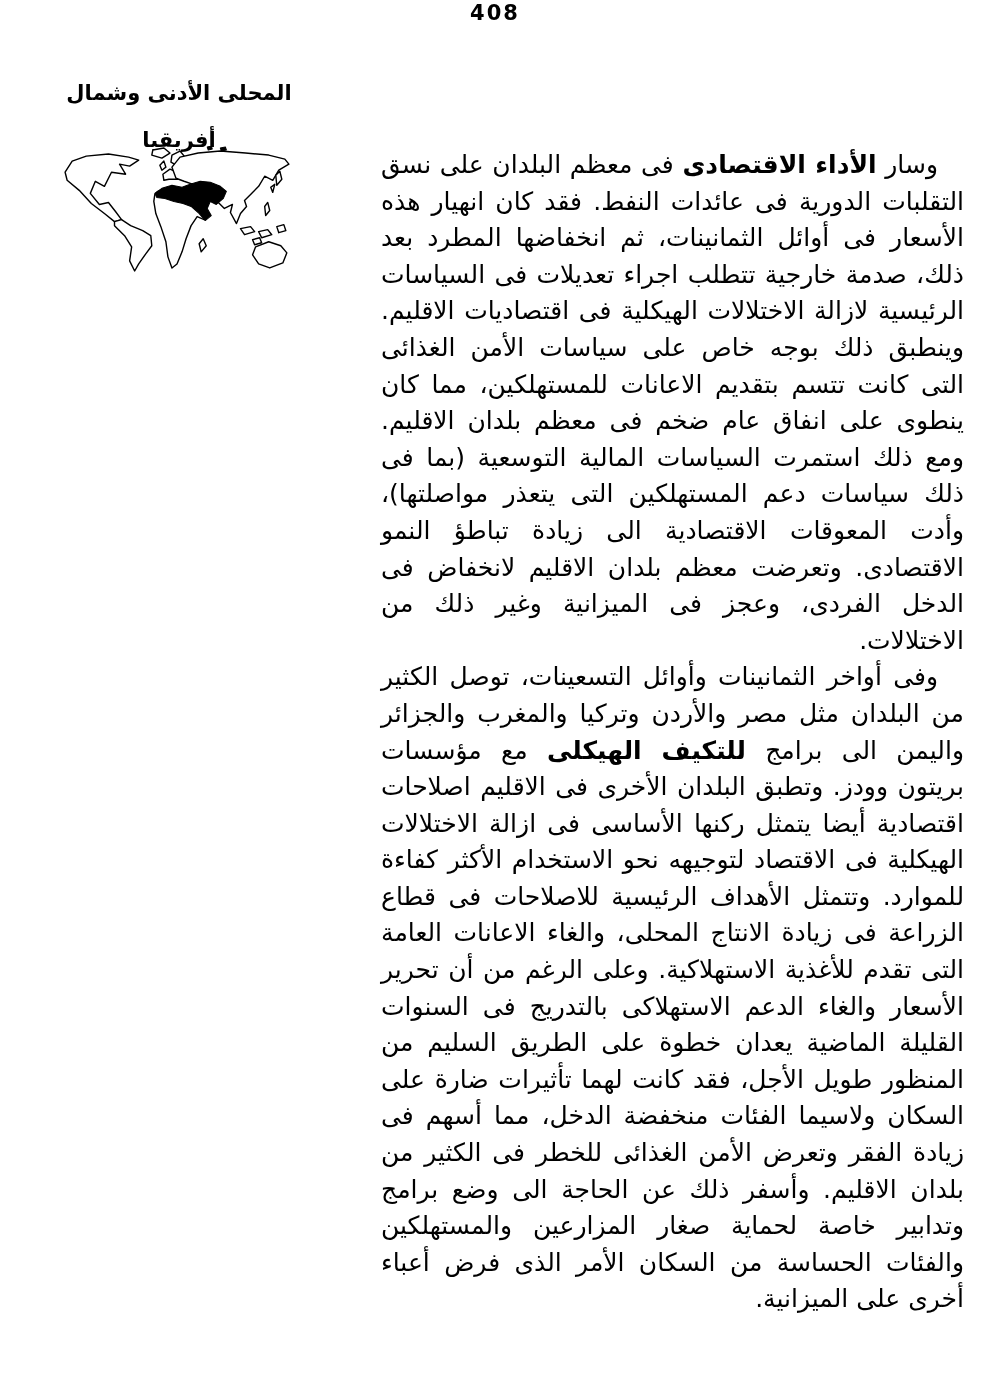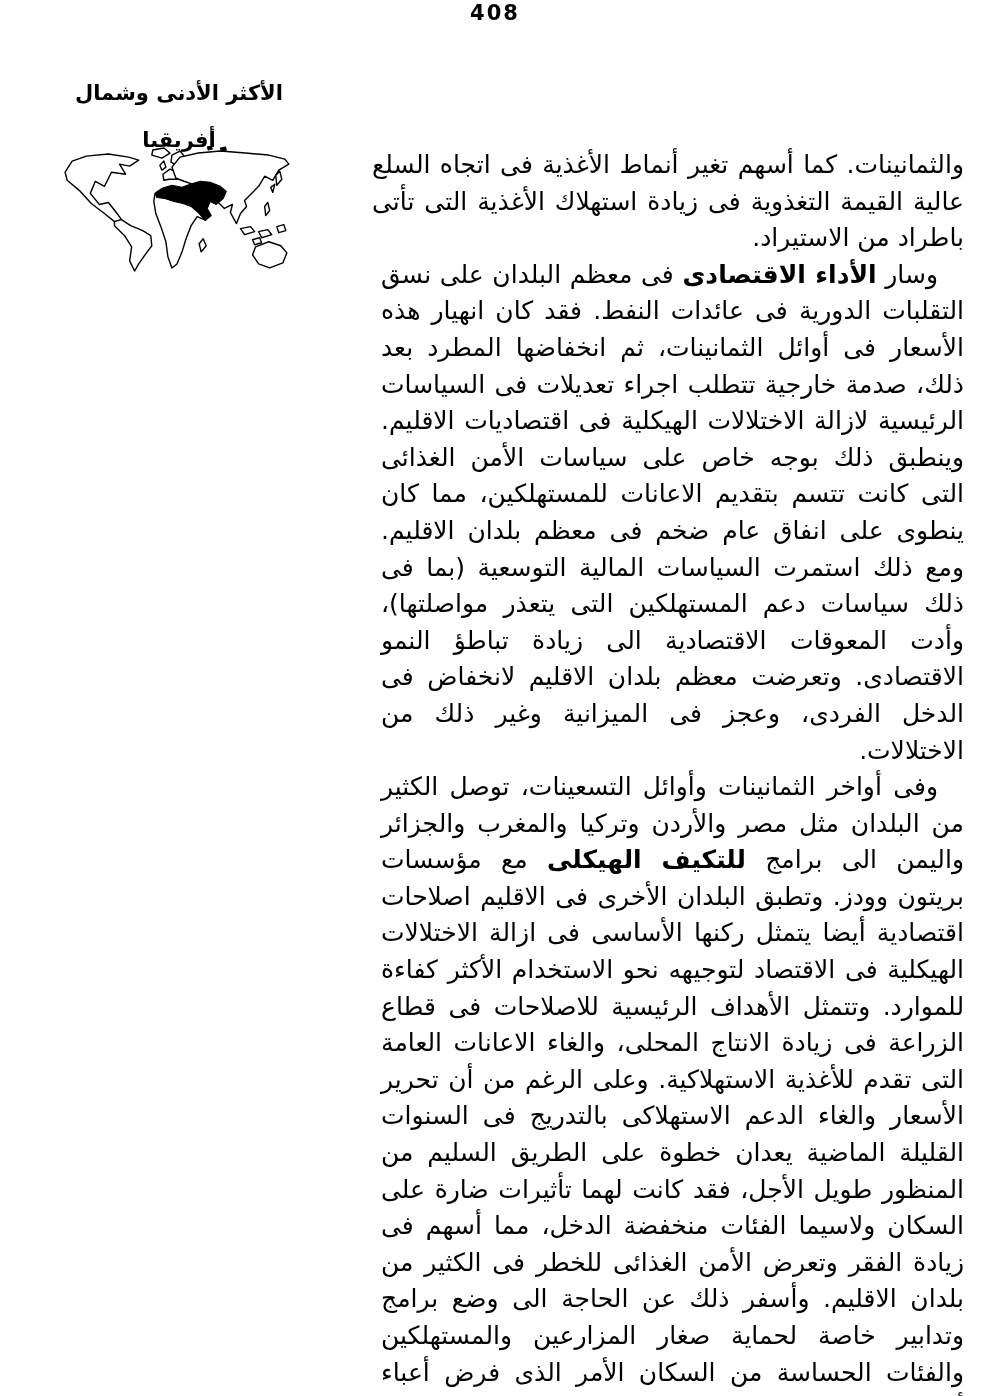--- a/index.html
+++ b/index.html
@@ -53,21 +53,21 @@
   .bold { font-weight: bold; }
   .outline { fill: #ffffff; stroke: #000000; stroke-width: 1.4; stroke-linejoin: round; }
   .landfill { fill: #000000; stroke: #000000; stroke-width: 1; stroke-linejoin: round; }
 </style>
 </head>
 <body>
 
 <div class="page-number">408</div>
 
 <div class="region-header">
-  <div>الأكثر الأدنى وشمال</div>
+  <div>المحلى الأدنى وشمال</div>
   <div>أفريقيا</div>
 </div>
 
 <div class="map-wrap">
   <svg viewBox="0 0 238 126" width="240" height="127" aria-hidden="true">
 
     <path class="outline" d="M7,26 L14,15 L28,10 L50,8 L70,11 L80,14 L71,20 L61,18 L67,28 L53,26 L46,40 L37,35 L32,47 L41,58 L50,56 L57,65 L63,73 L56,75 L46,67 L33,57 L21,44 L9,34 Z"></path>
 
     <path class="outline" d="M56,75 L63,73 L72,79 L84,84 L92,89 L93,99 L87,107 L80,117 L76,124 L71,114 L73,100 L66,89 L56,79 Z"></path>
 
@@ -93,16 +93,15 @@
 
     <path class="outline" d="M196,100 L209,95 L221,99 L227,106 L223,116 L210,121 L199,117 L193,108 Z"></path>
 
     <path class="landfill" d="M148,1 L152,0 L153,3 L149,4 Z M161,2 L166,1 L167,4 L162,5 Z"></path>
 
     <path class="landfill" d="M96,47 L103,42 L113,39 L123,41 L131,38 L141,35 L151,36 L161,40 L167,45 L164,52 L157,58 L151,55 L148,62 L152,69 L146,74 L139,66 L132,60 L124,57 L115,55 L106,52 L98,51 Z"></path>
   </svg>
 </div>
 
 <div class="body-text">
-    <p class=""><span>والثمانينات. كما أسهم تغير أنماط الأغذية فى اتجاه السلع عالية القيمة التغذوية فى زيادة استهلاك الأغذية التى تأتى باطراد من الاستيراد.</span></p>
     <p class="indent"><span>وسار </span><span class="bold">الأداء الاقتصادى</span><span> فى معظم البلدان على نسق التقلبات الدورية فى عائدات النفط. فقد كان انهيار هذه الأسعار فى أوائل الثمانينات، ثم انخفاضها المطرد بعد ذلك، صدمة خارجية تتطلب اجراء تعديلات فى السياسات الرئيسية لازالة الاختلالات الهيكلية فى اقتصاديات الاقليم. وينطبق ذلك بوجه خاص على سياسات الأمن الغذائى التى كانت تتسم بتقديم الاعانات للمستهلكين، مما كان ينطوى على انفاق عام ضخم فى معظم بلدان الاقليم. ومع ذلك استمرت السياسات المالية التوسعية (بما فى ذلك سياسات دعم المستهلكين التى يتعذر مواصلتها)، وأدت المعوقات الاقتصادية الى زيادة تباطؤ النمو الاقتصادى. وتعرضت معظم بلدان الاقليم لانخفاض فى الدخل الفردى، وعجز فى الميزانية وغير ذلك من الاختلالات.</span></p>
     <p class="indent"><span>وفى أواخر الثمانينات وأوائل التسعينات، توصل الكثير من البلدان مثل مصر والأردن وتركيا والمغرب والجزائر واليمن الى برامج </span><span class="bold">للتكيف الهيكلى</span><span> مع مؤسسات بريتون وودز. وتطبق البلدان الأخرى فى الاقليم اصلاحات اقتصادية أيضا يتمثل ركنها الأساسى فى ازالة الاختلالات الهيكلية فى الاقتصاد لتوجيهه نحو الاستخدام الأكثر كفاءة للموارد. وتتمثل الأهداف الرئيسية للاصلاحات فى قطاع الزراعة فى زيادة الانتاج المحلى، والغاء الاعانات العامة التى تقدم للأغذية الاستهلاكية. وعلى الرغم من أن تحرير الأسعار والغاء الدعم الاستهلاكى بالتدريج فى السنوات القليلة الماضية يعدان خطوة على الطريق السليم من المنظور طويل الأجل، فقد كانت لهما تأثيرات ضارة على السكان ولاسيما الفئات منخفضة الدخل، مما أسهم فى زيادة الفقر وتعرض الأمن الغذائى للخطر فى الكثير من بلدان الاقليم. وأسفر ذلك عن الحاجة الى وضع برامج وتدابير خاصة لحماية صغار المزارعين والمستهلكين والفئات الحساسة من السكان الأمر الذى فرض أعباء أخرى على الميزانية.</span></p>
   </div>
 
 </body></html>

